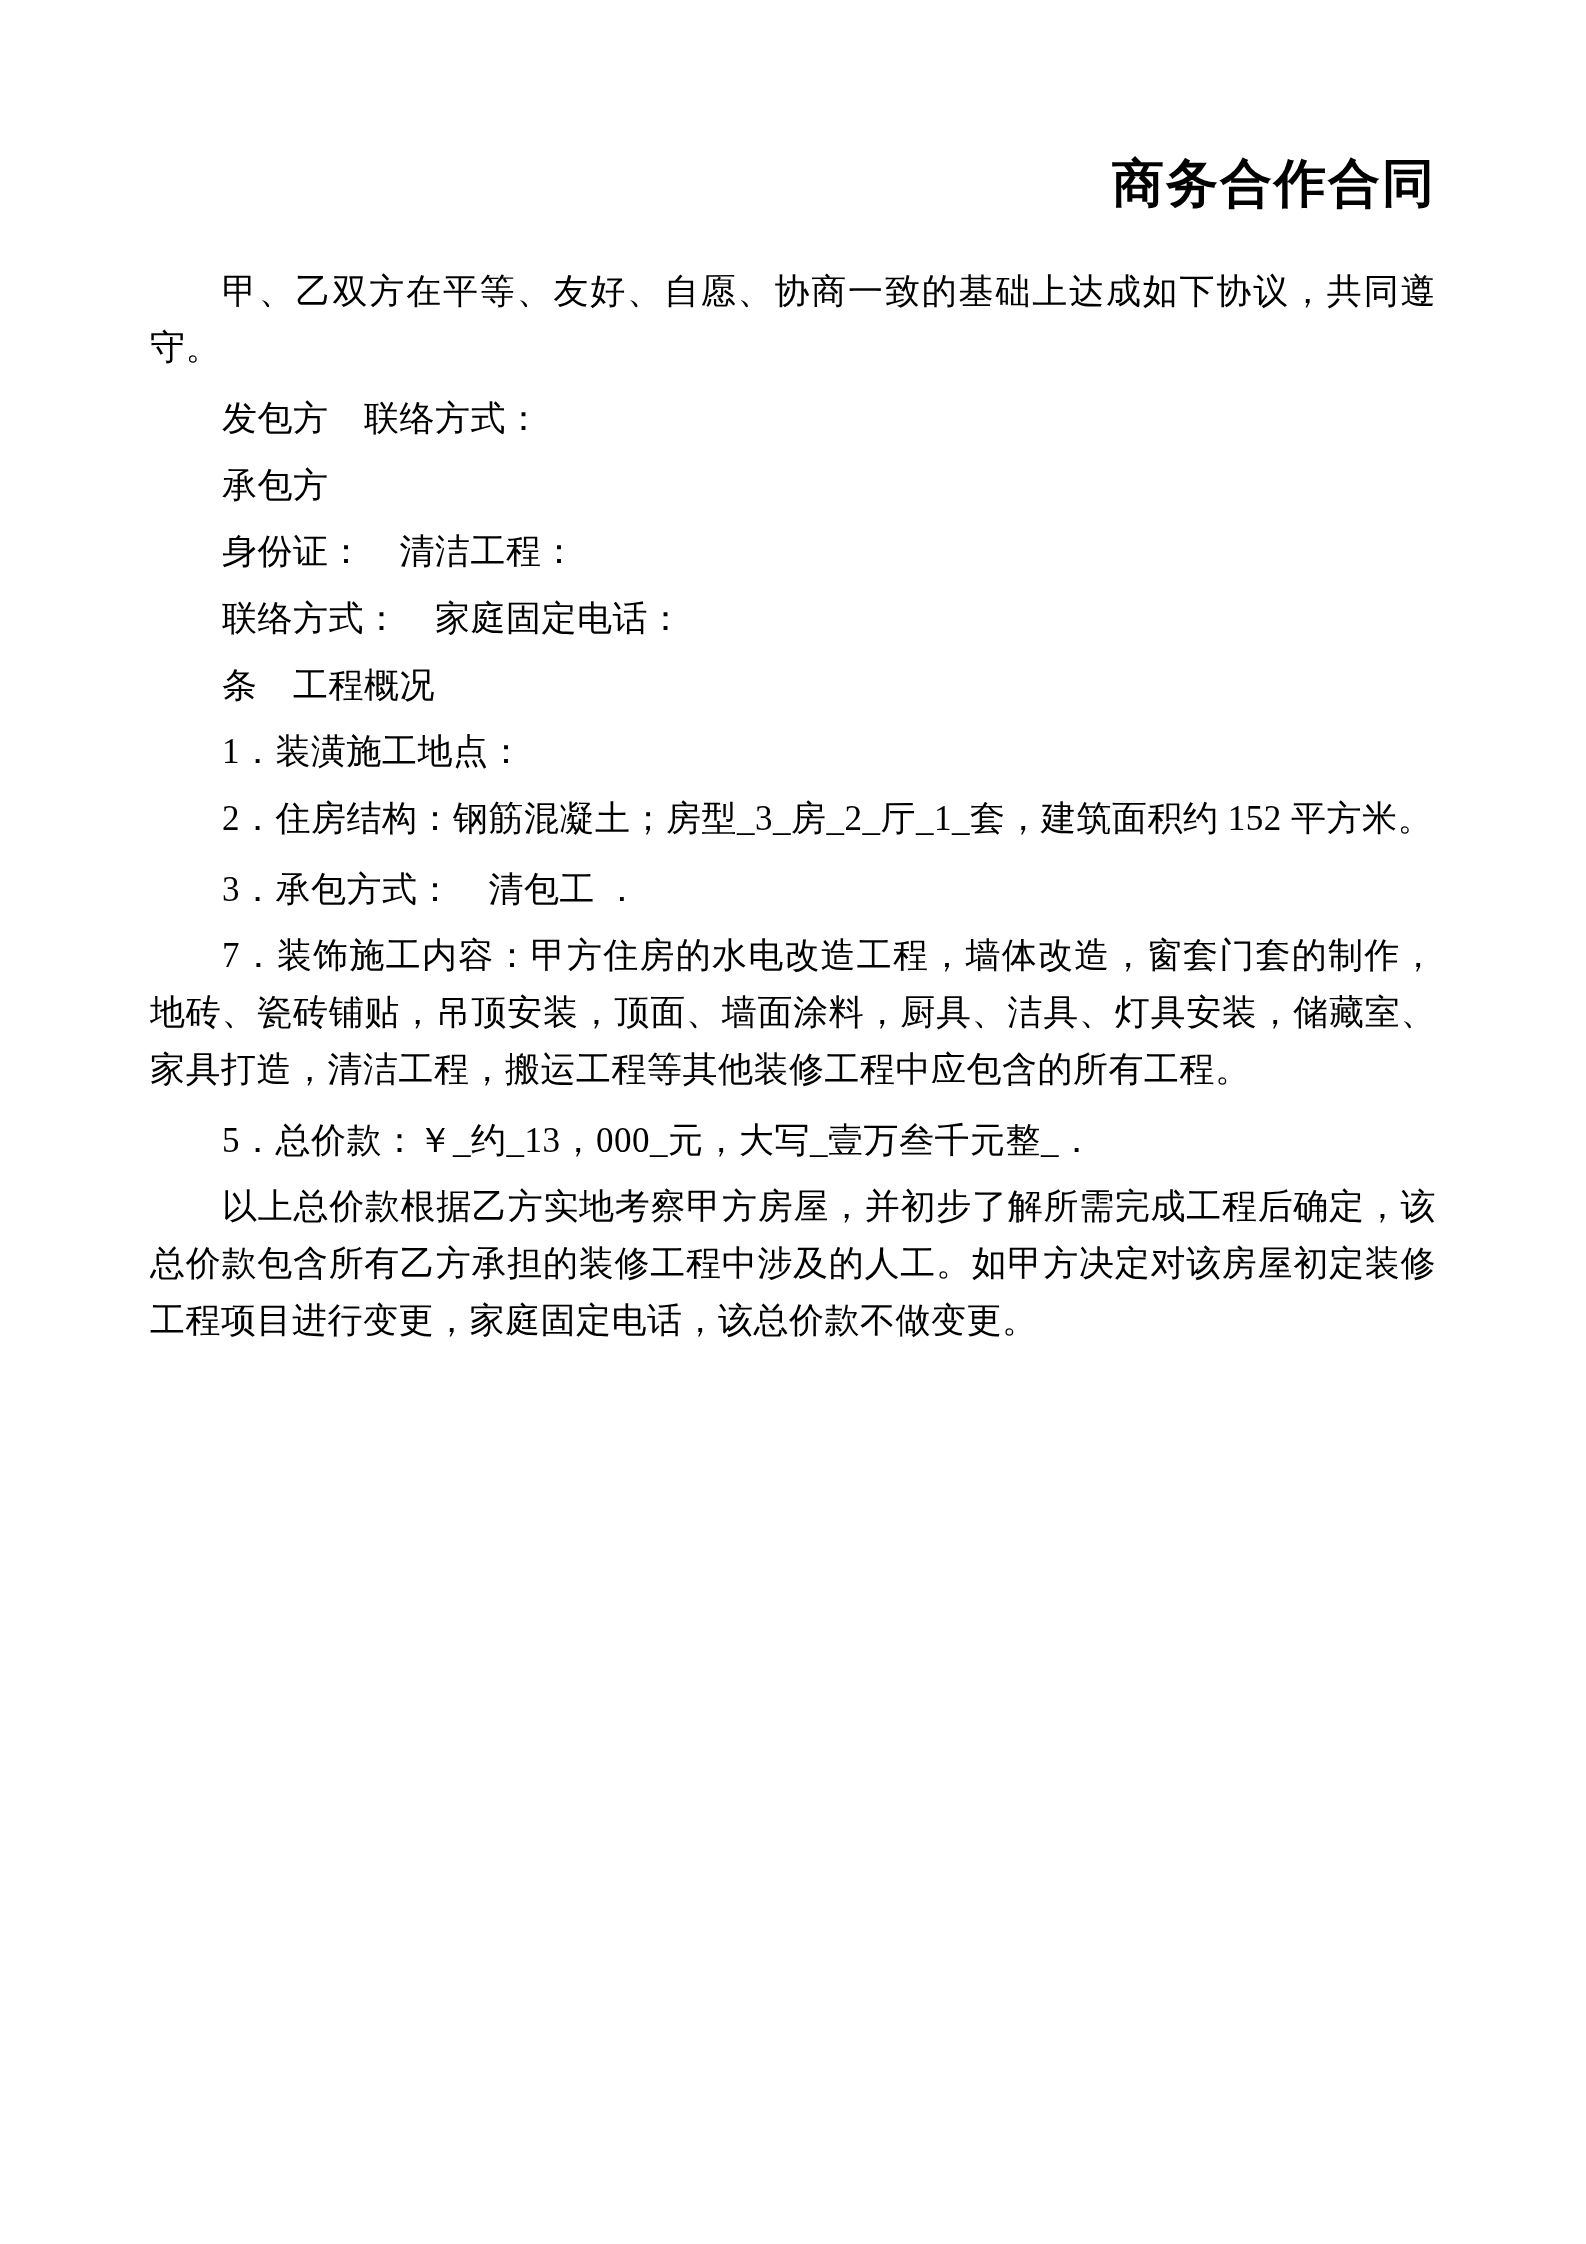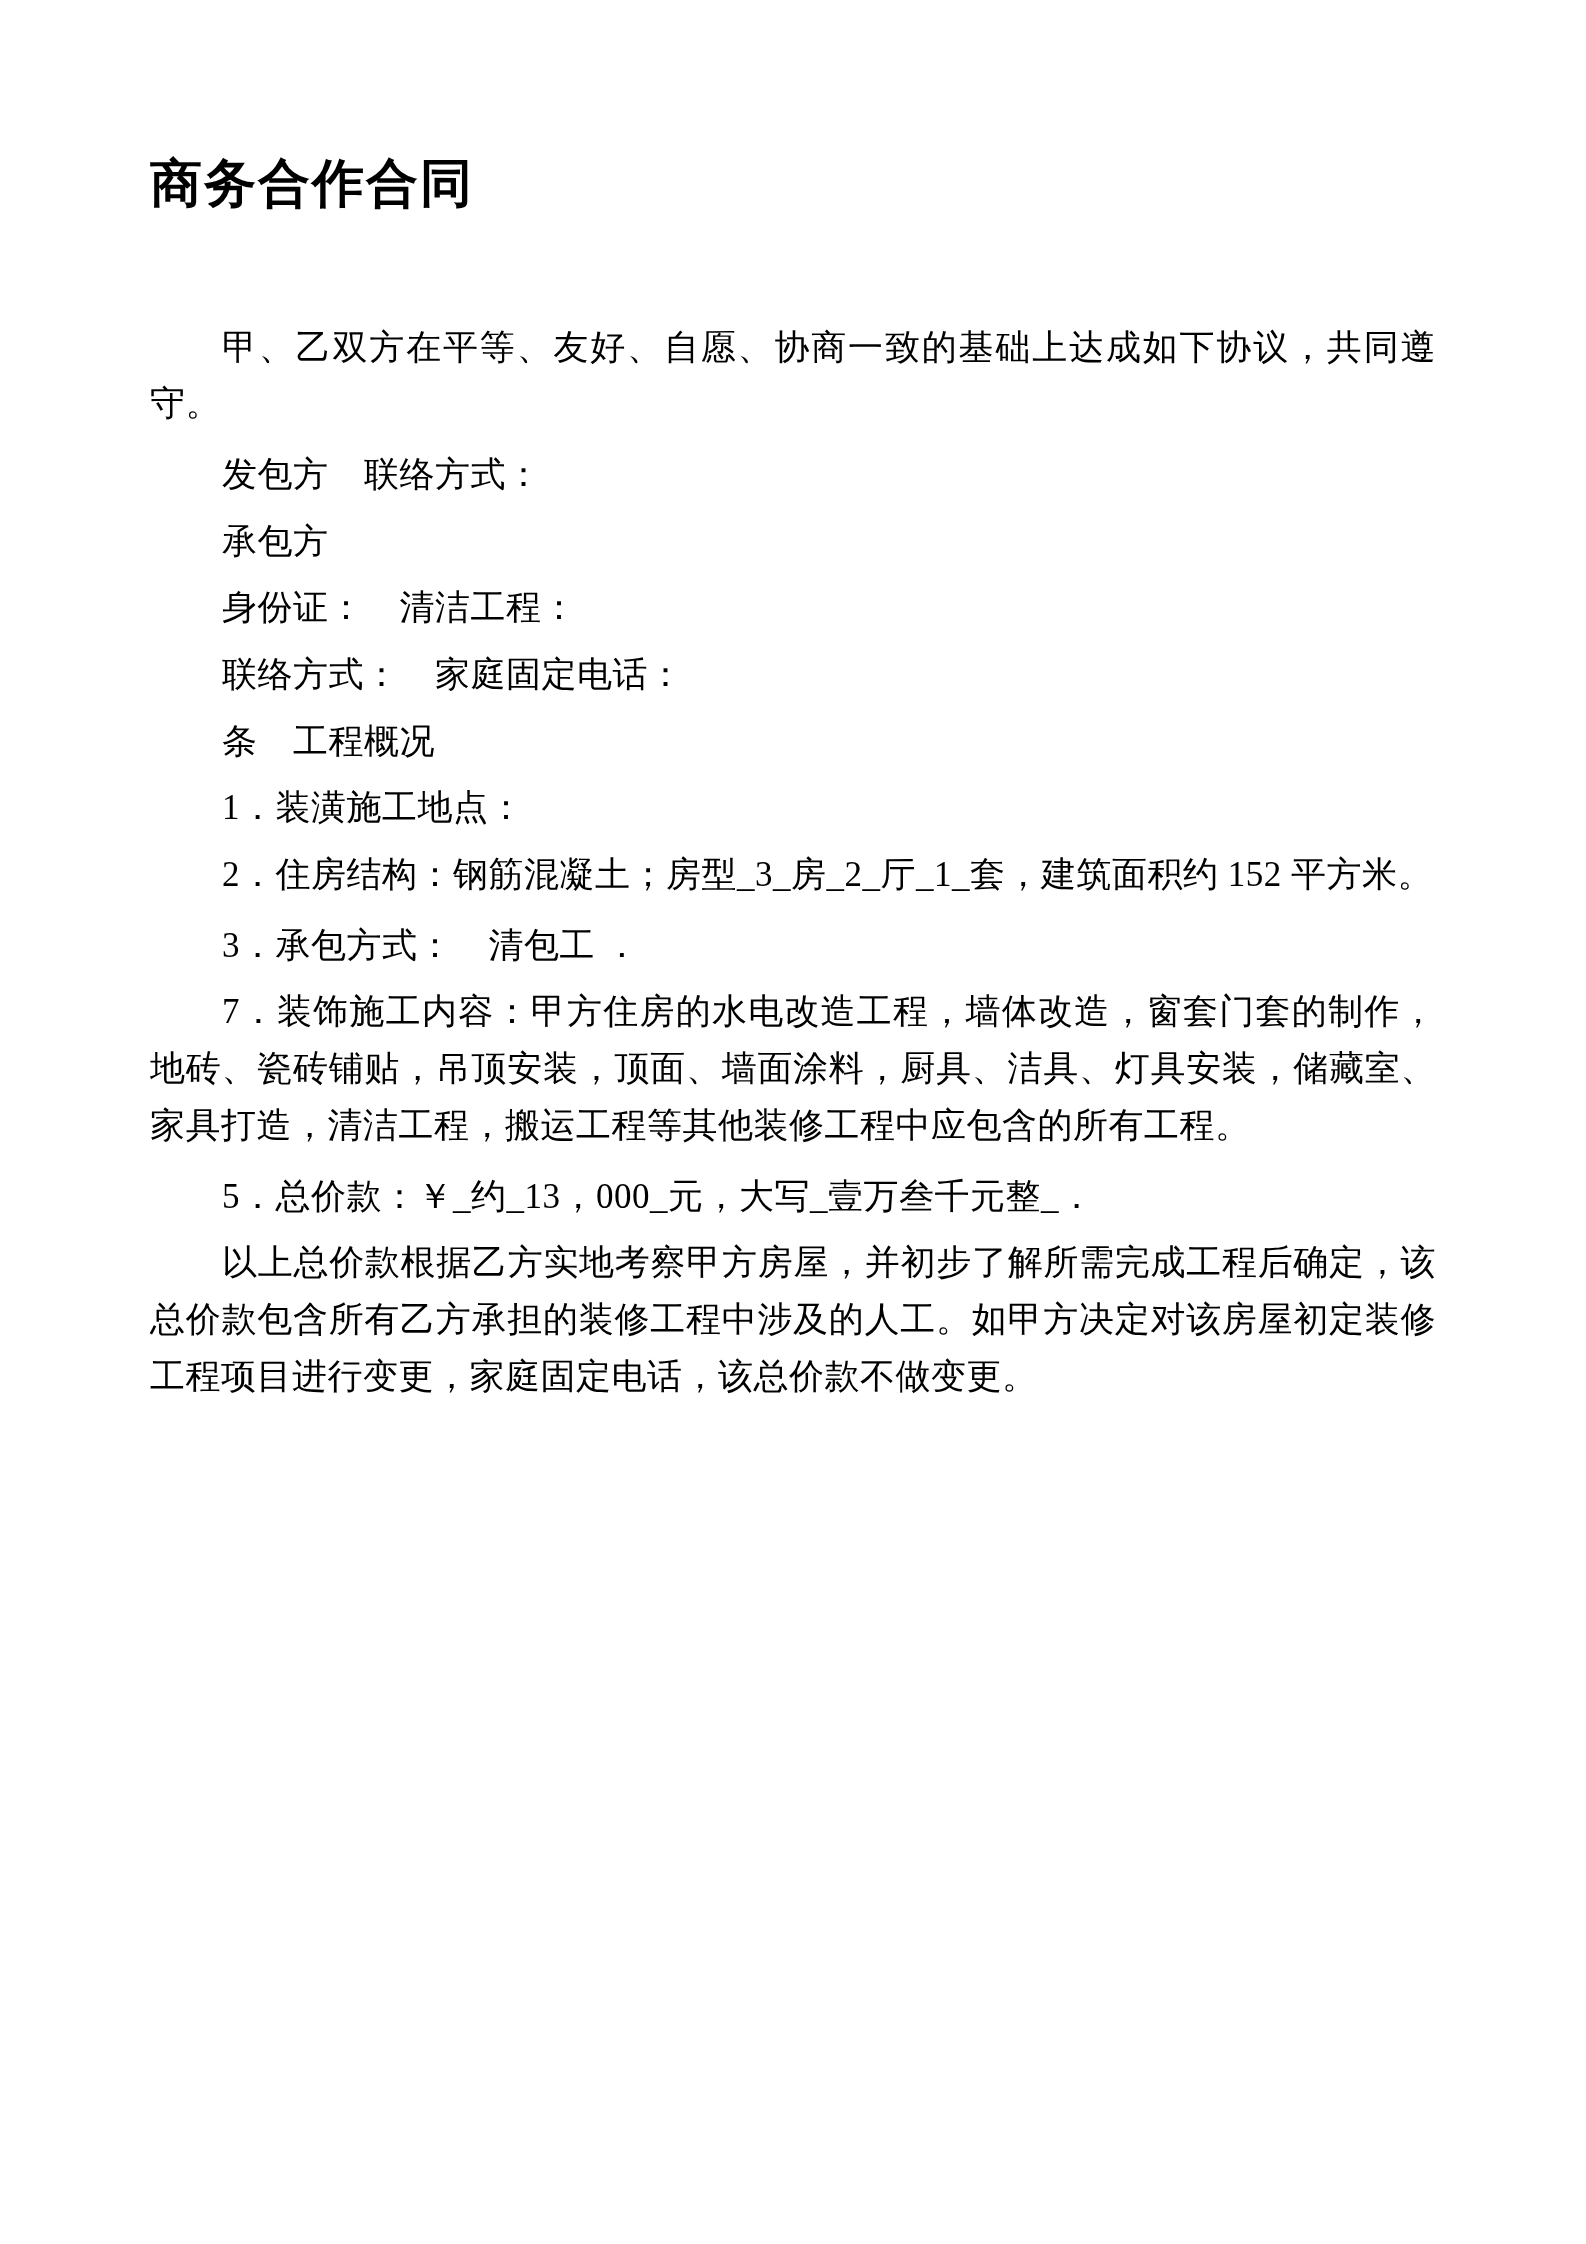--- a/index.html
+++ b/index.html
@@ -17,27 +17,27 @@
     box-sizing: border-box;
     padding: 120px 150px 0 150px;
     background: #ffffff;
     position: relative;
     overflow: hidden;
   }
   .doc-title {
     font-family: "DejaVu Sans", "Liberation Sans", sans-serif;
     font-weight: bold;
     font-size: 52px;
-    text-align: left;
+    text-align: right;
     letter-spacing: 2px;
     margin: 30px 0 0 0;
     line-height: 1.3;
   }
   .body-block {
-    margin-top: 102px;
+    margin-top: 46px;
   }
   p.para {
     font-size: 35px;
     line-height: 1.62;
     margin: 0 0 14px 0;
     text-indent: 72px;
     text-align: justify;
     letter-spacing: 0.5px;
     word-break: break-all;
   }

